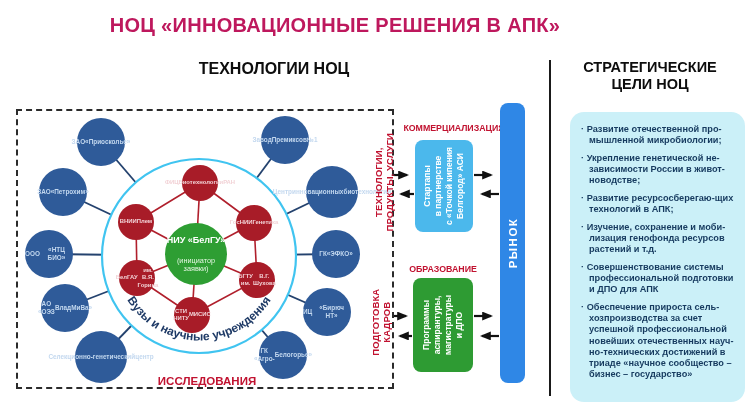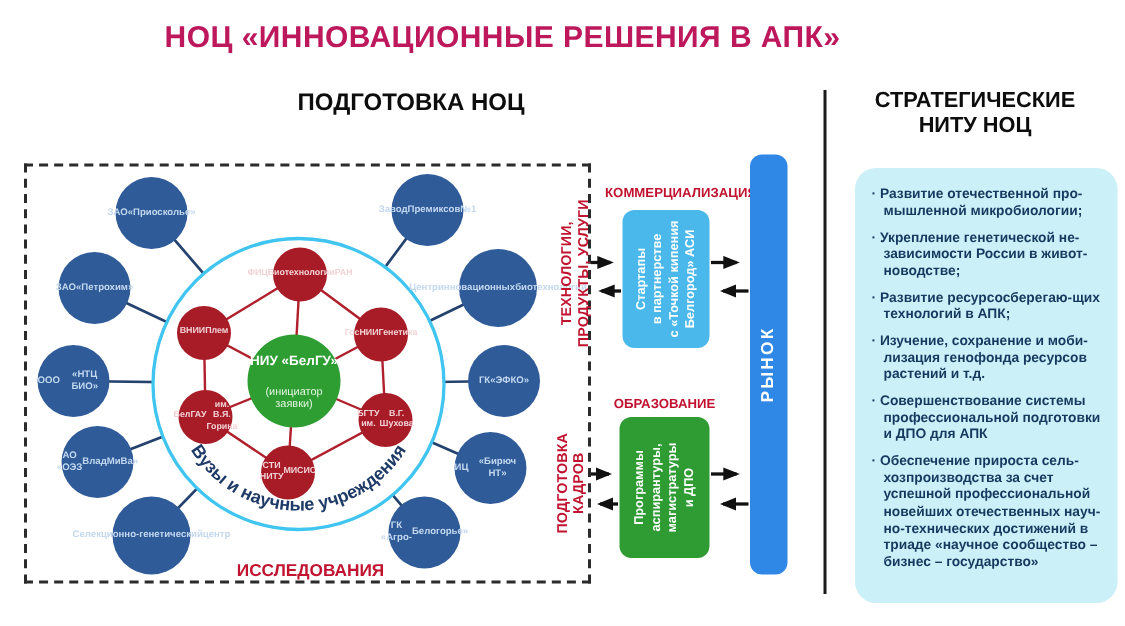--- a/index.html
+++ b/index.html
@@ -52,24 +52,24 @@
   .goals-list li { font-size:9.2px; font-weight:700; color:#163a5f; line-height:1.2;
     margin-bottom:7px; padding-left:8px; text-indent:-8px; }
   .goals-list li::before { content:"·\00a0"; }
 </style>
 </head>
 <body>
 
 <div class="canvas">
 
   <div class="main-title">НОЦ «ИННОВАЦИОННЫЕ РЕШЕНИЯ В АПК»</div>
-  <div class="left-title">ПОДГОТОВКА НОЦ</div>
+  <div class="left-title">ТЕХНОЛОГИИ НОЦ</div>
   <div class="right-title">
       <div>СТРАТЕГИЧЕСКИЕ</div>
-      <div>НИТУ НОЦ</div>
+      <div>ЦЕЛИ НОЦ</div>
     </div>
   <div class="divider"></div>
 
   <div class="dash-box"></div>
 
   <svg class="underlay" viewBox="0 0 750 417">
     <defs>
       <marker id="arw" markerWidth="5" markerHeight="5" refX="4" refY="2" orient="auto">
         <path d="M0,0 L5,2 L0,4 z" fill="#111"></path>
       </marker>

